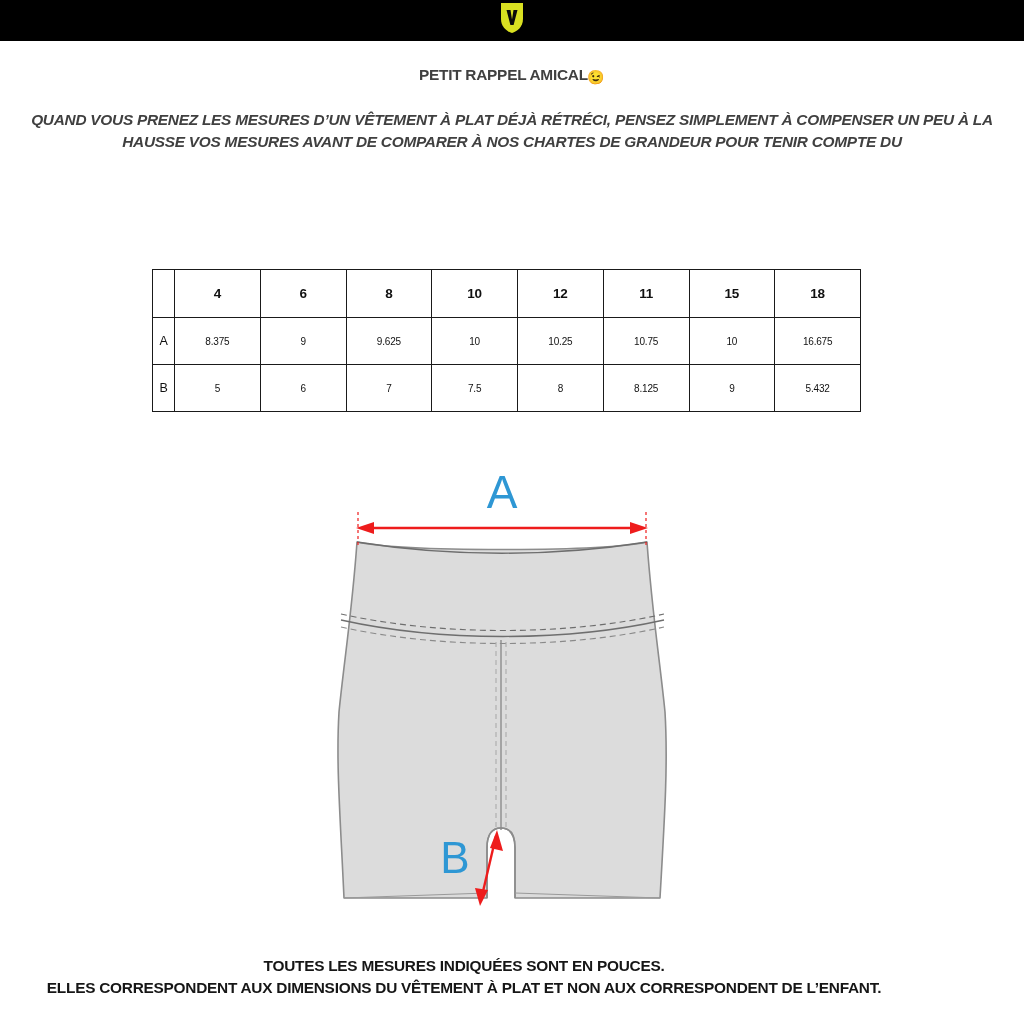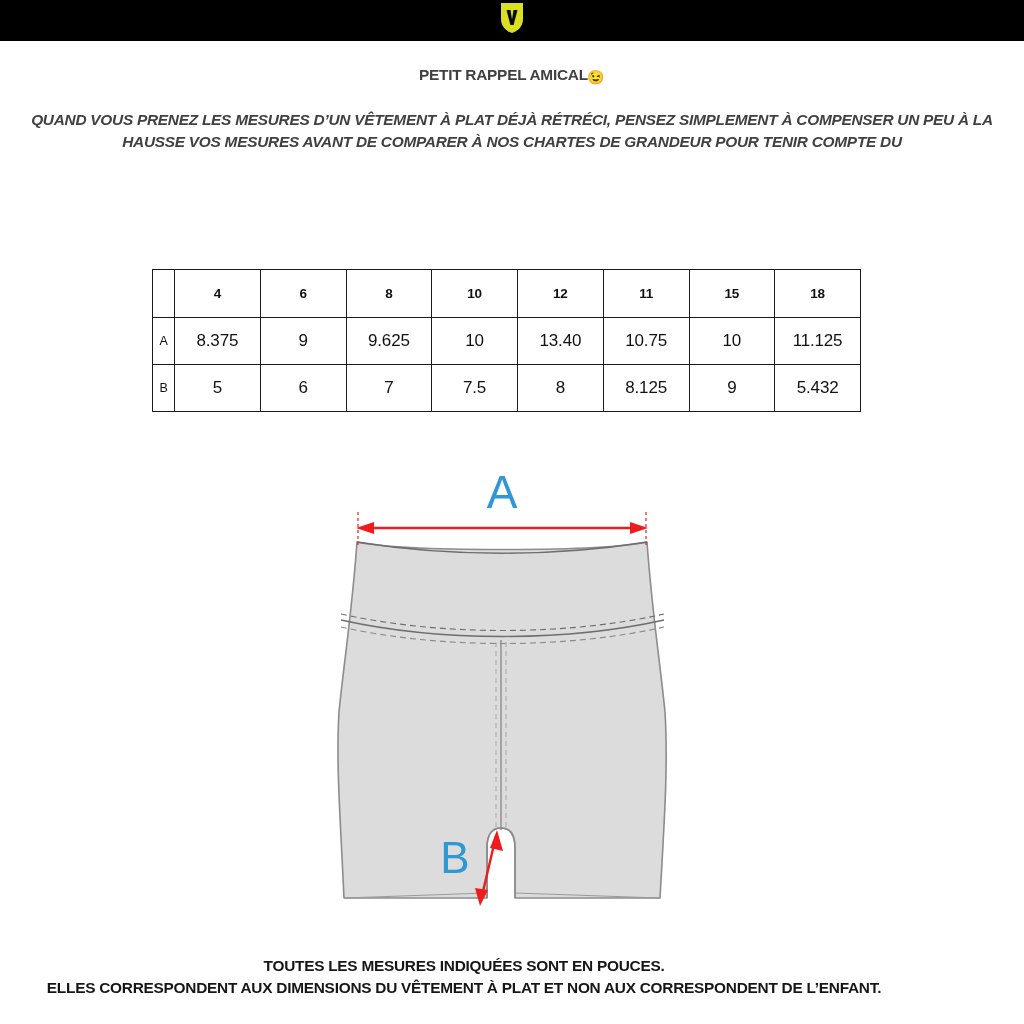--- a/index.html
+++ b/index.html
@@ -59,21 +59,21 @@
     border-collapse: collapse;
     table-layout: fixed;
     width: 709px;
   }
   #size-table td,
   #size-table th {
     border: 1.6px solid #1a1a1a;
     text-align: center;
     vertical-align: middle;
     color: #111;
-    font-size: 17px;
+    font-size: 10px;
     font-weight: 400;
     letter-spacing: -0.2px;
     padding: 0;
   }
   #size-table thead th {
     font-weight: 700;
     font-size: 13.5px;
     height: 48px;
   }
   #size-table tbody td { height: 47px; }
@@ -142,24 +142,24 @@
       <th>18</th>
     </tr>
   </thead>
   <tbody>
     <tr>
       <td class="rowlabel-cell">A</td>
       <td>8.375</td>
       <td>9</td>
       <td>9.625</td>
       <td>10</td>
-      <td>13.40</td>
+      <td>10.25</td>
       <td>10.75</td>
       <td>10</td>
-      <td>11.125</td>
+      <td>16.675</td>
     </tr>
     <tr>
       <td class="rowlabel-cell">B</td>
       <td>5</td>
       <td>6</td>
       <td>7</td>
       <td>7.5</td>
       <td>8</td>
       <td>8.125</td>
       <td>9</td>

